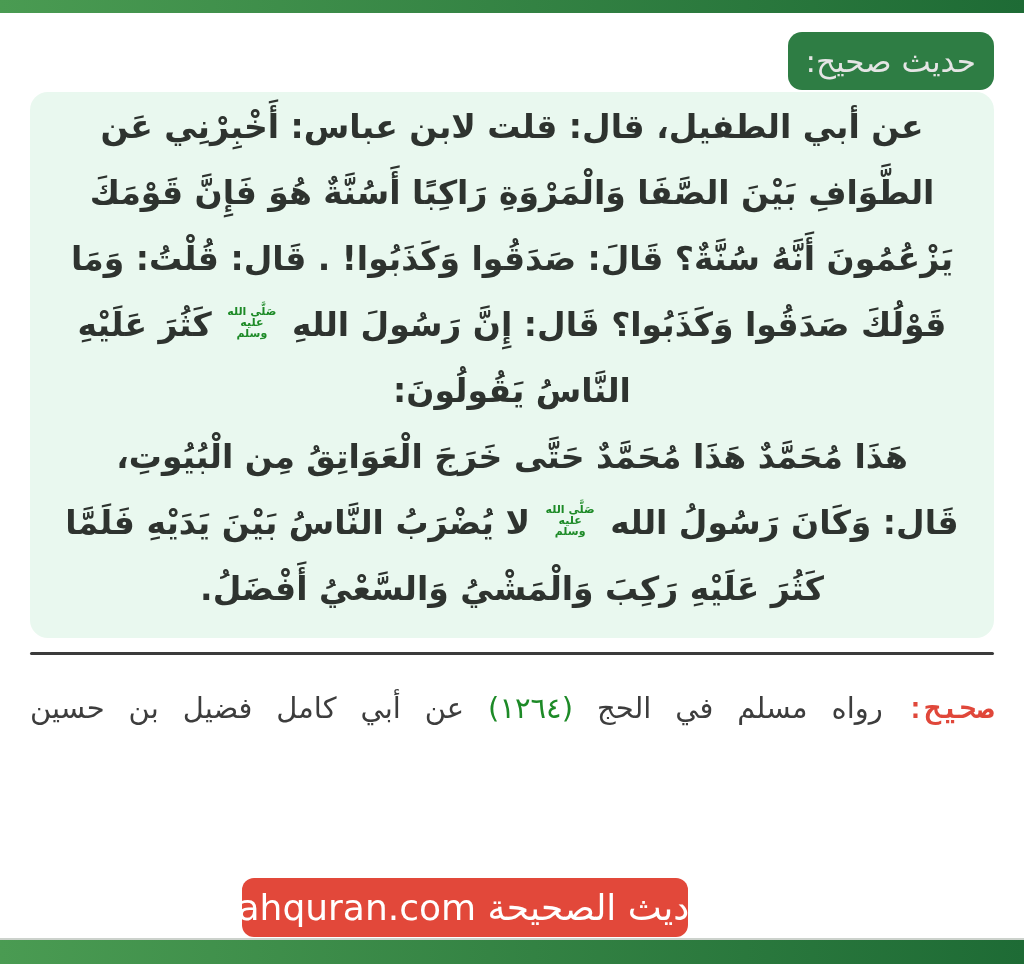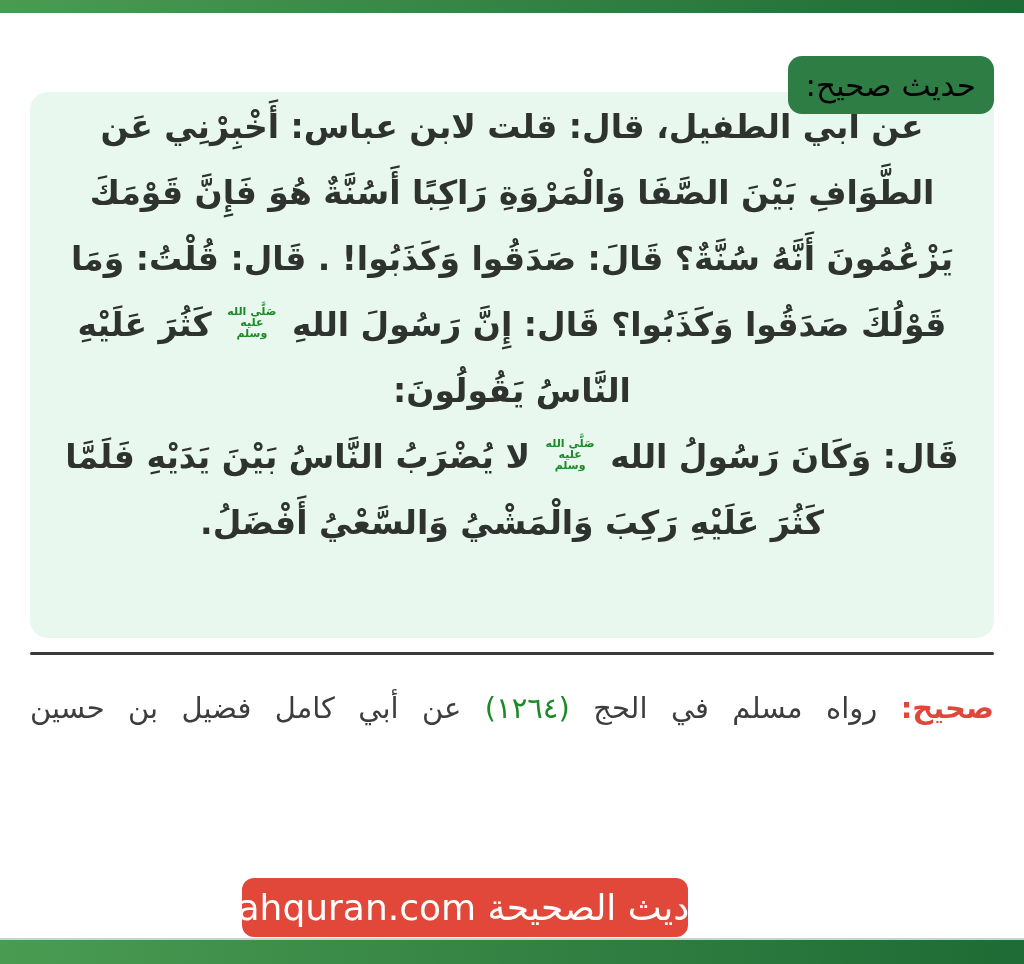--- a/index.html
+++ b/index.html
@@ -17,26 +17,25 @@
     position: absolute; left: 0; top: 0; width: 1024px; height: 13px;
     background: linear-gradient(90deg, var(--bar-light) 0%, var(--bar-dark) 100%);
   }
 
   
   .header-badge {
     position: absolute; top: 32px; right: 30px;
     min-width: 194px; height: 58px;
     background: var(--badge-green);
     border-radius: 14px;
-    color: #000000;
+    color: #e5e5e5;
     font-size: 31px;
     display: flex; align-items: center; justify-content: flex-end;
     padding: 0 18px;
     z-index: 2;
-    margin-top: 24px;
   }
 
   
   .hadith-box {
     position: absolute; top: 92px; left: 30px;
     width: 964px; height: 546px;
     background: var(--box-bg);
     border-radius: 18px;
     padding: 2px 30px 0 30px;
     z-index: 1;
@@ -90,21 +89,21 @@
     line-height: 65px;
     color: var(--body-text);
     text-align: right;
     white-space: nowrap;
   }
   .commentary-line.justify {
     white-space: normal;
     text-align: justify;
     text-align-last: justify;
   }
-  .c-red   { color: var(--red); font-weight: bold; }
+  .c-red   { color: var(--red); font-weight: bold; font-family: Liberation Mono, monospace; }
   .c-green { color: var(--ref-green); }
   .c-blue  { color: var(--blue); }
 
   
   .footer-badge {
     position: absolute; top: 878px; left: 242px;
     width: 446px; height: 59px;
     background: var(--footer-red);
     border-radius: 12px;
     color: #ffffff;
@@ -134,20 +133,21 @@
 <div class="hadith-box">
     <div class="hadith-line"><span>عن أبي الطفيل، قال: قلت لابن عباس: أَخْبِرْنِي عَن</span></div>
     <div class="hadith-line"><span>الطَّوَافِ بَيْنَ الصَّفَا وَالْمَرْوَةِ رَاكِبًا أَسُنَّةٌ هُوَ فَإِنَّ قَوْمَكَ</span></div>
     <div class="hadith-line"><span>يَزْعُمُونَ أَنَّهُ سُنَّةٌ؟ قَالَ: صَدَقُوا وَكَذَبُوا! . قَال: قُلْتُ: وَمَا</span></div>
     <div class="hadith-line"><span>قَوْلُكَ صَدَقُوا وَكَذَبُوا؟ قَال: إِنَّ رَسُولَ اللهِ </span><span class="saw">
         <span class="saw-row">صَلَّى الله</span>
         <span class="saw-row">عليه</span>
         <span class="saw-row">وسلم</span>
       </span><span> كَثُرَ عَلَيْهِ</span></div>
     <div class="hadith-line"><span>النَّاسُ يَقُولُونَ:</span></div>
+    <div class="hadith-line"><span>هَذَا مُحَمَّدٌ هَذَا مُحَمَّدٌ حَتَّى خَرَجَ الْعَوَاتِقُ مِن الْبُيُوتِ،</span></div>
     <div class="hadith-line"><span>قَال: وَكَانَ رَسُولُ الله </span><span class="saw">
         <span class="saw-row">صَلَّى الله</span>
         <span class="saw-row">عليه</span>
         <span class="saw-row">وسلم</span>
       </span><span> لا يُضْرَبُ النَّاسُ بَيْنَ يَدَيْهِ فَلَمَّا</span></div>
     <div class="hadith-line"><span>كَثُرَ عَلَيْهِ رَكِبَ وَالْمَشْيُ وَالسَّعْيُ أَفْضَلُ.</span></div>
   </div>
 
 <div class="divider"></div>
 

